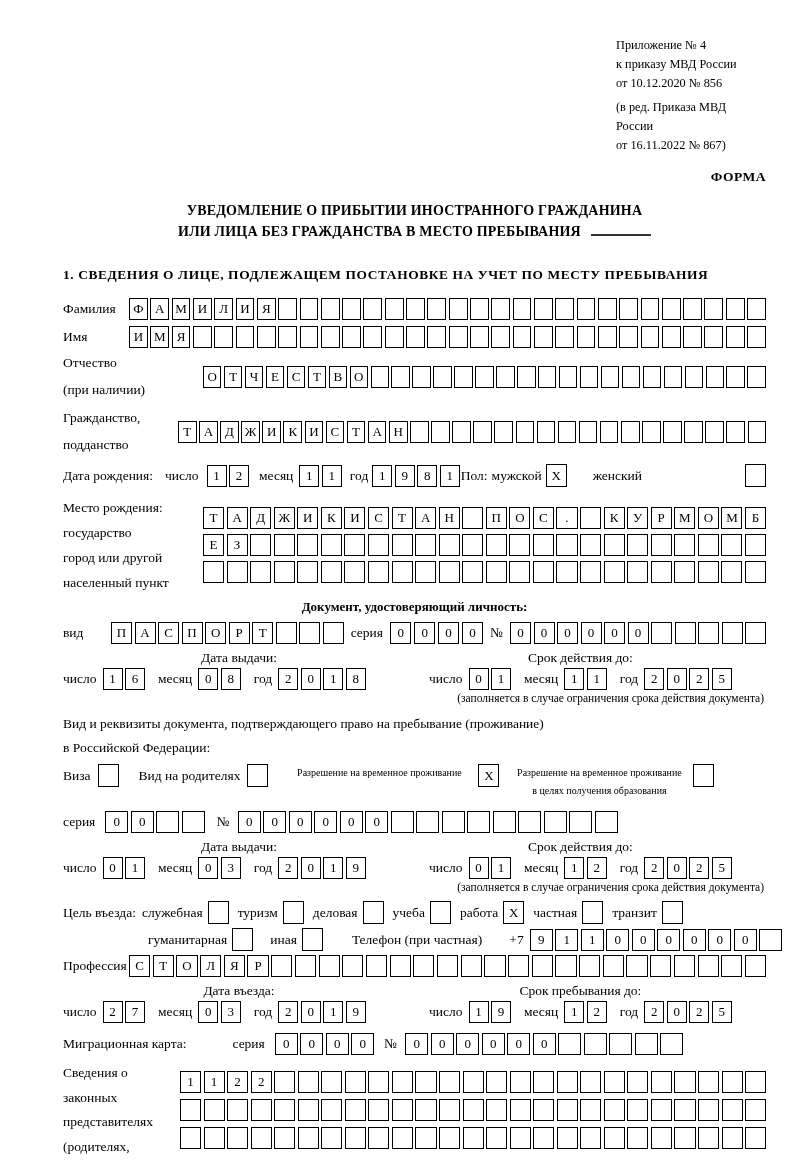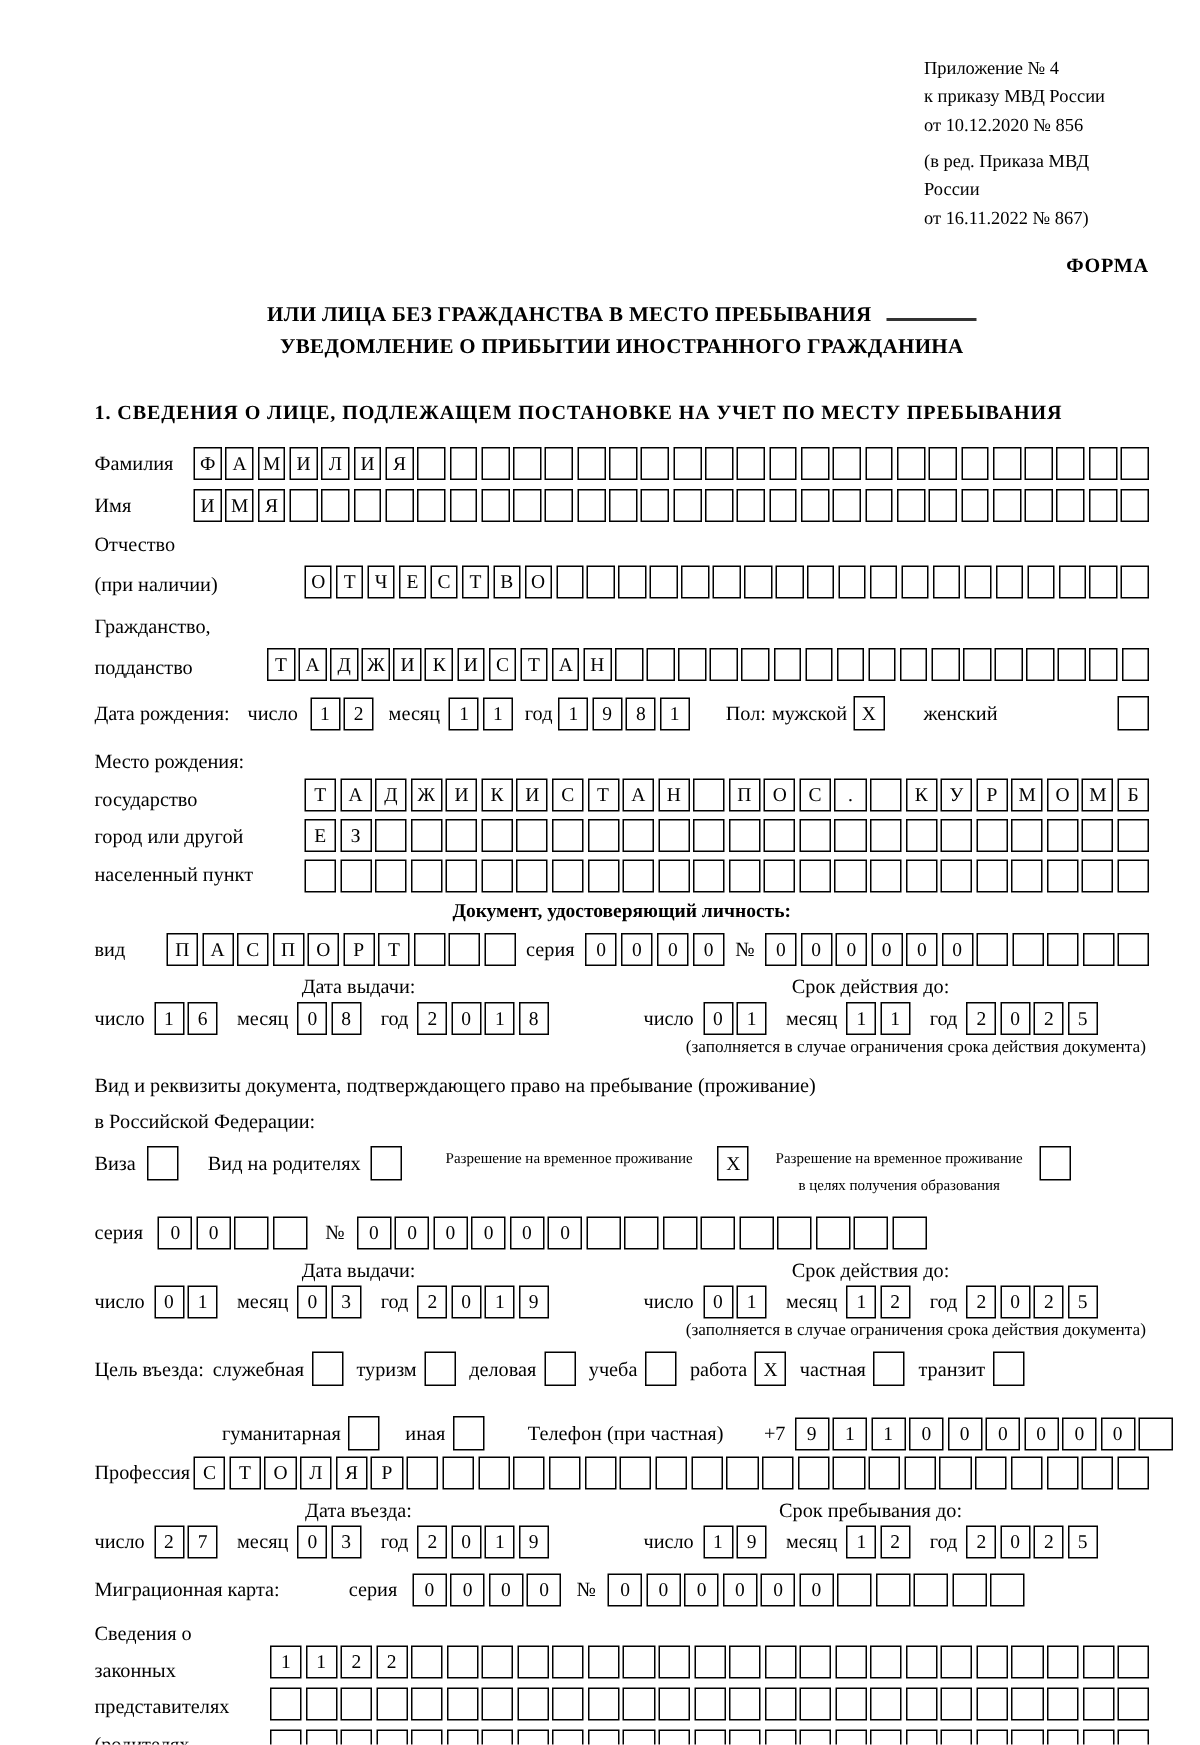--- a/index.html
+++ b/index.html
@@ -6,21 +6,21 @@
   body{width:800px;height:1163px;font-family:"Liberation Serif",serif;color:#000;overflow:hidden;}
   .page{box-sizing:border-box;width:800px;height:1163px;padding:36px 34px 0 63px;position:relative;}
   .annex{margin-left:553px;font-size:12.3px;line-height:19px;}
   .annex .gap{margin-top:5px;}
   .forma{font-weight:bold;font-size:13.5px;text-align:right;margin-top:14px;letter-spacing:.5px;}
   .title{text-align:center;font-weight:bold;font-size:14px;line-height:21px;margin-top:15px;letter-spacing:.2px;}
   .title .uline{display:inline-block;width:60px;border-bottom:2px solid #333;margin-left:10px;}
   .sec-heading{font-weight:bold;font-size:13.4px;margin-top:25px;letter-spacing:.6px;}
   .frm{margin-top:15px;}
   .row{display:flex;align-items:center;margin-bottom:6px;}
-  .row.top{align-items:flex-end;}
+  .row.top{align-items:center;}
   .lbl{font-size:13.5px;white-space:nowrap;}
   .lblcol{font-size:13.5px;line-height:18px;}
   .cells{display:flex;gap:2.5px;}
   .cells.grow{flex:1;}
   .cell{box-sizing:border-box;flex:0 0 auto;width:20px;height:22px;border:1.6px solid #000;display:inline-flex;align-items:center;justify-content:center;font-size:13px;background:#fff;}
   .cells.grow .cell{flex:1 1 0;width:auto;}
   .checkbox{box-sizing:border-box;width:21px;height:23px;border:1.6px solid #000;display:inline-flex;align-items:center;justify-content:center;font-size:13px;flex:0 0 auto;background:#fff;}
   .w66{flex:0 0 66px;}
   .w140{flex:0 0 140px;}
   .w115{flex:0 0 115px;}
@@ -55,22 +55,22 @@
     <div>Приложение № 4</div>
     <div>к приказу МВД России</div>
     <div>от 10.12.2020 № 856</div>
     <div class="gap">(в ред. Приказа МВД России</div>
     <div>от 16.11.2022 № 867)</div>
   </div>
 
   <div class="forma">ФОРМА</div>
 
   <div class="title">
+    <div>УВЕДОМЛЕНИЕ О ПРИБЫТИИ ИНОСТРАННОГО ГРАЖДАНИНА</div>
     <div><span>ИЛИ ЛИЦА БЕЗ ГРАЖДАНСТВА В МЕСТО ПРЕБЫВАНИЯ</span><span class="uline"></span></div>
-    <div>УВЕДОМЛЕНИЕ О ПРИБЫТИИ ИНОСТРАННОГО ГРАЖДАНИНА</div>
   </div>
 
   <div class="sec-heading">1. СВЕДЕНИЯ О ЛИЦЕ, ПОДЛЕЖАЩЕМ ПОСТАНОВКЕ НА УЧЕТ ПО МЕСТУ ПРЕБЫВАНИЯ</div>
 
   <div class="frm">
 
     <div class="row">
       <span class="lbl w66">Фамилия</span>
       <span class="cells grow">
           <span class="cell">Ф</span>
@@ -227,21 +227,21 @@
           <span class="cell">1</span>
           <span class="cell">1</span>
         </span>
       <span class="lbl" style="margin:0 4px 0 8px;">год</span>
       <span class="cells">
           <span class="cell">1</span>
           <span class="cell">9</span>
           <span class="cell">8</span>
           <span class="cell">1</span>
         </span>
-      <span class="lbl" style="margin-left:24px;">Пол:</span>
+      <span class="lbl" style="margin-left:1px;">Пол:</span>
       <span class="lbl" style="margin:0 4px;">мужской</span>
       <span class="checkbox">X</span>
       <span class="lbl" style="margin-left:26px;">женский</span>
       <span class="checkbox ml-auto"></span>
     </div>
 
     <div class="row top" style="margin-bottom:4px;">
       <span class="lblcol w140" style="line-height:25px;">
         <span style="display:block;">Место рождения:</span>
         <span style="display:block;">государство</span>
@@ -508,21 +508,21 @@
               <span class="cell">2</span>
               <span class="cell">0</span>
               <span class="cell">2</span>
               <span class="cell">5</span>
             </span>
         </div>
       </div>
     </div>
     <div class="restrict-note">(заполняется в случае ограничения срока действия документа)</div>
 
-    <div class="row purposes" style="margin-bottom:20px;">
+    <div class="row purposes" style="margin-bottom:4px;">
       <span class="lbl" style="margin-right:6px;">Цель въезда:</span>
       <span class="lbl">служебная</span>
       <span class="checkbox"></span>
       <span class="lbl">туризм</span>
       <span class="checkbox"></span>
       <span class="lbl">деловая</span>
       <span class="checkbox"></span>
       <span class="lbl">учеба</span>
       <span class="checkbox"></span>
       <span class="lbl">работа</span>

